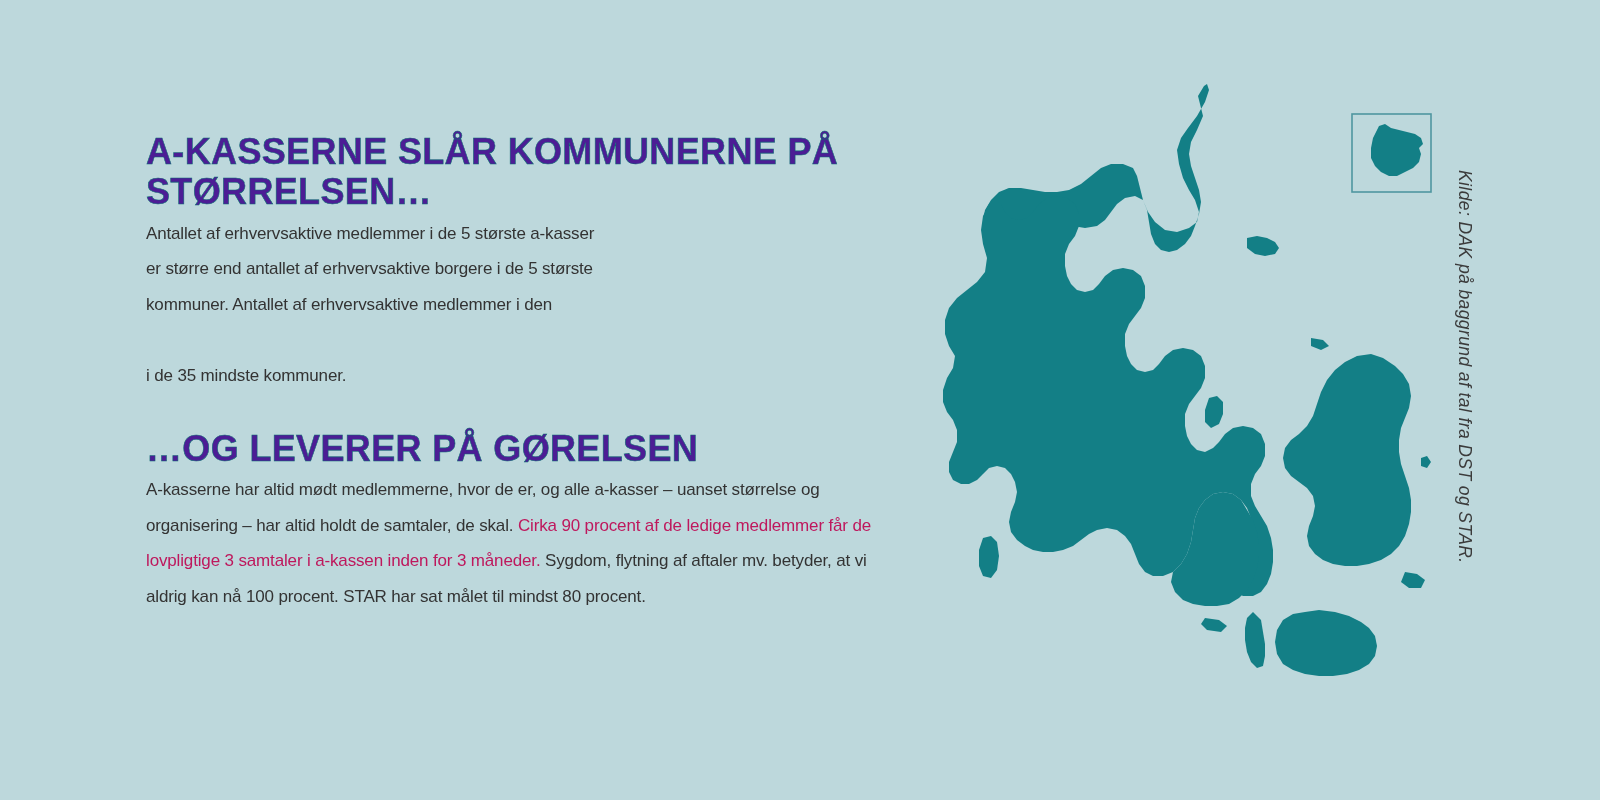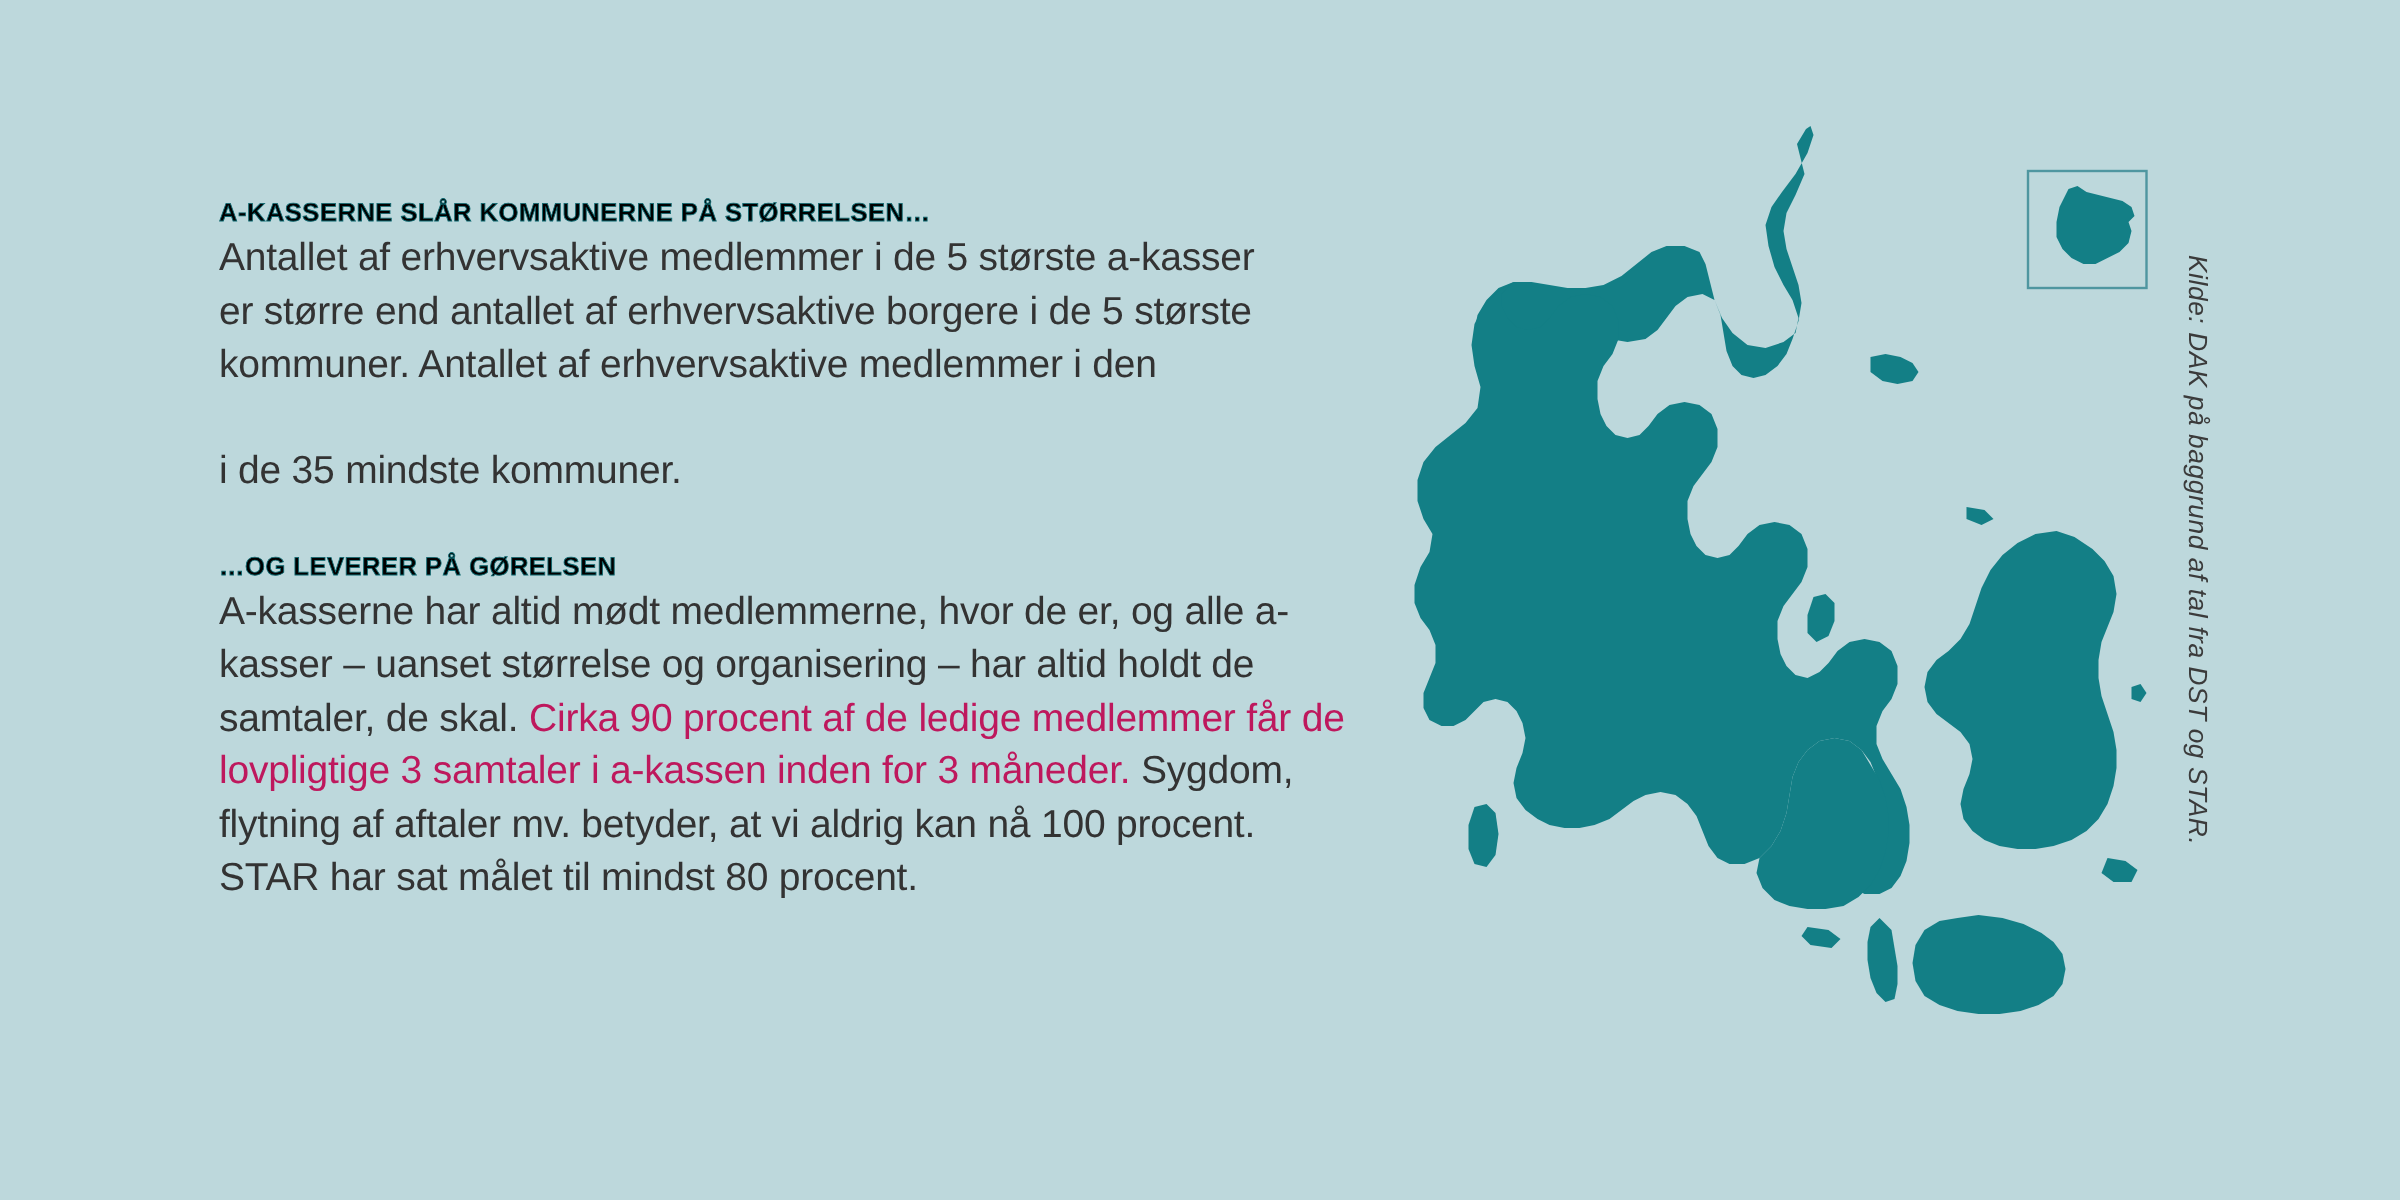--- a/index.html
+++ b/index.html
@@ -25,36 +25,36 @@
 
   
   .text-column {
     position: absolute;
     left: 146px;
     top: 132px;
     width: 760px;
   }
 
   .section-heading {
-    color: #000000;
+    color: #4c1d95;
     font-family: "Liberation Sans", sans-serif;
     font-weight: bold;
-    font-size: 17px;
+    font-size: 36px;
     letter-spacing: 0.35px;
     line-height: 1.12;
     margin: 0 0 3px 0;
     text-transform: uppercase;
     -webkit-text-stroke: 0.55px #0d6a72;
   }
 
   .body-text {
     color: #333333;
     font-family: "Liberation Sans", sans-serif;
     font-weight: 400;
-    font-size: 26px;
+    font-size: 17px;
     line-height: 35.5px;
     margin: 0;
     letter-spacing: -0.15px;
   }
 
   .body-text b,
   .body-text .strong {
     font-weight: normal;
     color: #be185d;
   }

